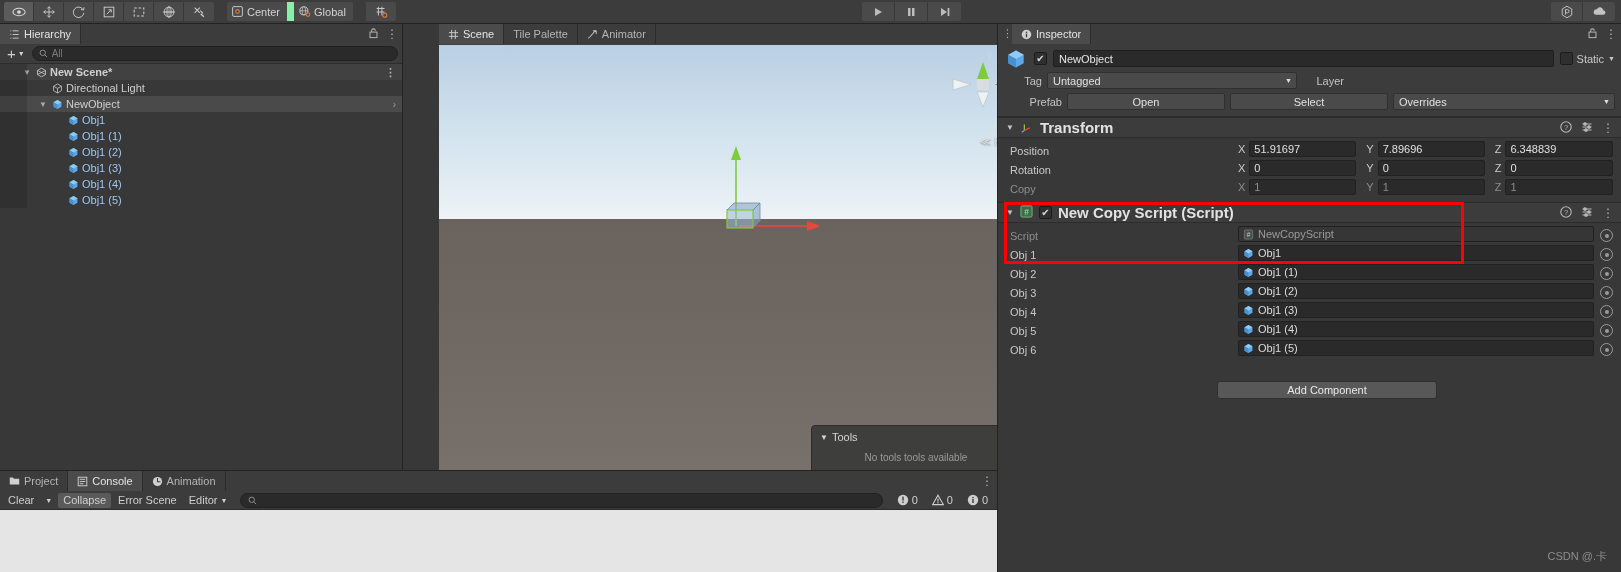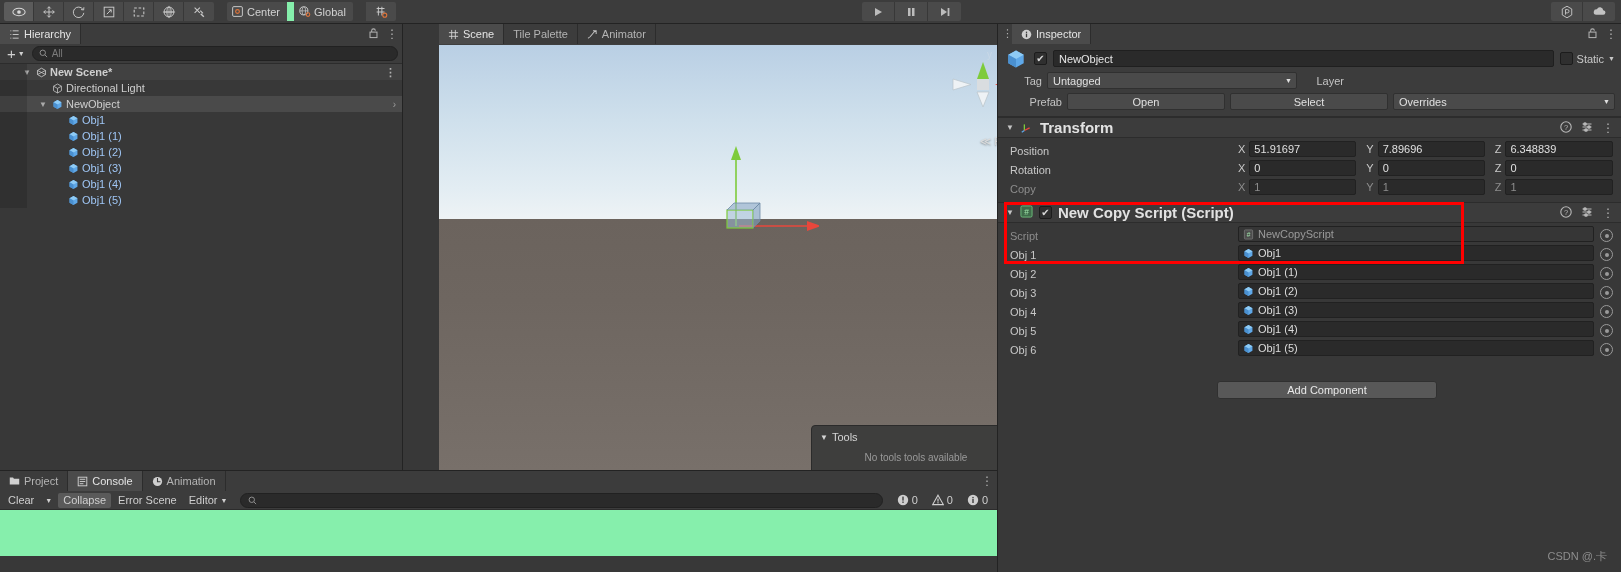--- a/index.html
+++ b/index.html
@@ -212,22 +212,22 @@
     border-radius: 3px; display:flex; align-items:center; justify-content:center;
     color: #e8e8e8; font-size: 11px; cursor: pointer;
   }
 
   .redbox {
     position: absolute; border: 3px solid #ff0000; pointer-events: none;
   }
 
   
   #bottom {
-    position: absolute; left: 0; top: 470px; width: 997px; height: 86px;
-    background: #86efac; border-top: 1px solid #232323;
+    position: absolute; left: 0; top: 470px; width: 997px; height: 102px;
+    background: #e5e5e5; border-top: 1px solid #232323;
   }
   .con-toolbar {
     height: 19px; background: #3c3c3c; display: flex; align-items: center;
     gap: 2px; padding: 0 3px; border-bottom: 1px solid #2c2c2c;
   }
   .con-btn {
     height: 15px; display:flex; align-items:center; gap:3px; padding: 0 5px;
     color: #cfcfcf; font-size: 11px; cursor: pointer; border-radius: 2px;
   }
   .con-btn.toggled { background: #5a5a5a; }

